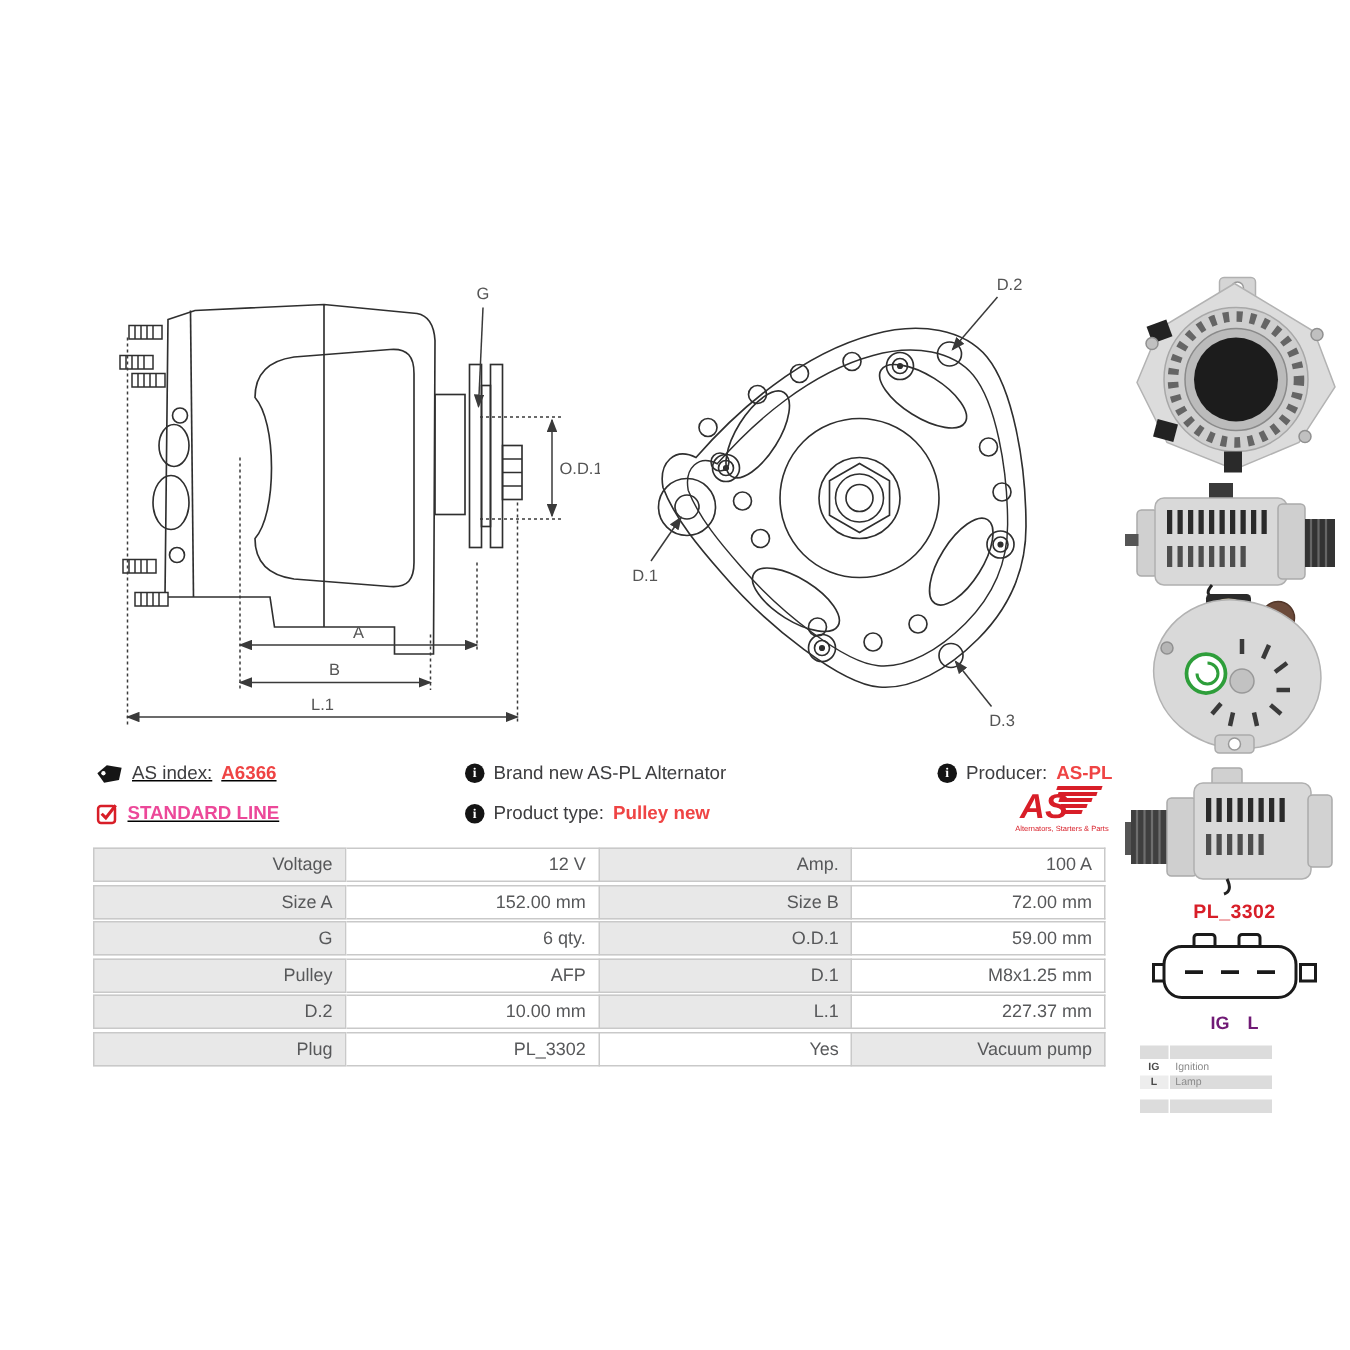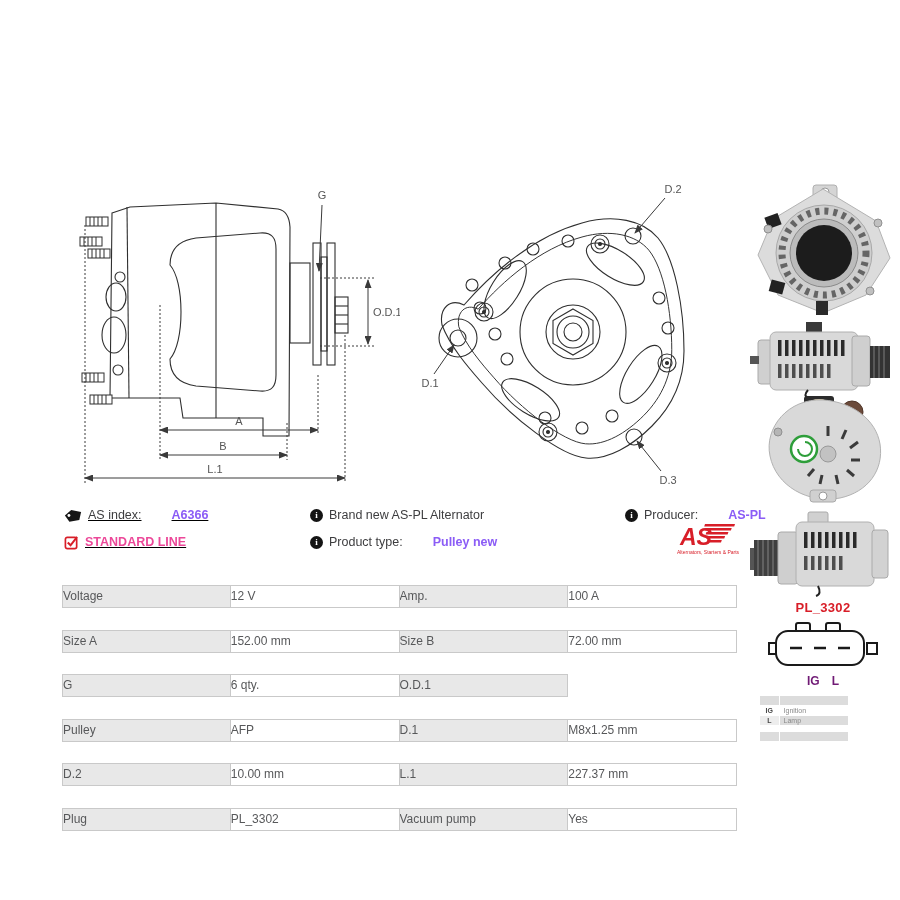--- a/index.html
+++ b/index.html
@@ -4,31 +4,31 @@
 <style>
   html,body{margin:0;padding:0;background:#fff;}
   .canvas{position:relative;width:900px;height:900px;background:#fff;overflow:hidden;
           font-family:"Liberation Sans", sans-serif;}
   .abs{position:absolute;}
 
   
   .info-line{display:flex;align-items:center;gap:6px;height:16px;margin-bottom:11px;
              font-size:12.5px;color:#3d3d3f;white-space:nowrap;}
   .info-line .lbl-txt{color:#3d3d3f;}
-  .info-line .val-txt{font-weight:bold;color:#8b5cf6;margin-left:24px;}
+  .info-line .val-txt{font-weight:bold;color:#ef4444;}
   .red-line{color:#ec4899;font-weight:bold;}
   .info-icon{width:13px;height:13px;border-radius:50%;background:#141414;color:#fff;
              display:inline-flex;align-items:center;justify-content:center;
              font:bold 9px "Liberation Serif", serif;flex:0 0 13px;}
 
   
   .spec-table{position:absolute;left:62px;top:565px;width:675px;}
   .spec-row{display:grid;grid-template-columns:repeat(4,1fr);margin-bottom:1.5px;}
-  .cell{height:21px;line-height:21px;border:1px solid #c9c9c9;text-align:left;
-        padding-right:8px;font-size:12px;color:#57585a;overflow:hidden;margin-top:20px;}
+  .cell{height:21px;line-height:21px;border:1px solid #c9c9c9;text-align:right;
+        padding-right:8px;font-size:12px;color:#57585a;overflow:hidden;}
   .cell + .cell{border-left:none;}
   .cell.lbl{background:#e8e8e8;}
   .cell.val{background:#fff;}
 
   
   .plug-block{position:absolute;left:748px;top:600px;width:150px;text-align:center;}
   .plug-title{font-size:13px;font-weight:bold;color:#d81e28;letter-spacing:.3px;}
   .pin-labels{font-size:12px;font-weight:bold;color:#701a75;margin-top:1px;}
   .pin-labels span{margin:0 6px;}
   .legend{width:88px;margin:8px 0 0 12px;text-align:left;}
@@ -355,38 +355,39 @@
     <div class="spec-row">
       <div class="cell lbl">Size A</div>
       <div class="cell val">152.00 mm</div>
       <div class="cell lbl">Size B</div>
       <div class="cell val">72.00 mm</div>
     </div>
     <div class="spec-row">
       <div class="cell lbl">G</div>
       <div class="cell val">6 qty.</div>
       <div class="cell lbl">O.D.1</div>
+      <div class="cell val">59.00 mm</div>
     </div>
     <div class="spec-row">
       <div class="cell lbl">Pulley</div>
       <div class="cell val">AFP</div>
       <div class="cell lbl">D.1</div>
       <div class="cell val">M8x1.25 mm</div>
     </div>
     <div class="spec-row">
       <div class="cell lbl">D.2</div>
       <div class="cell val">10.00 mm</div>
       <div class="cell lbl">L.1</div>
       <div class="cell val">227.37 mm</div>
     </div>
     <div class="spec-row">
       <div class="cell lbl">Plug</div>
       <div class="cell val">PL_3302</div>
+      <div class="cell val">Yes</div>
       <div class="cell lbl">Vacuum pump</div>
-      <div class="cell val">Yes</div>
     </div>
   </div>
 
   <div class="plug-block">
     <div class="plug-title">PL_3302</div>
     <svg width="110" height="50" viewBox="0 0 110 50" style="margin-top:4px">
       <g fill="#fff" stroke="#1a1a1a" stroke-width="2">
         <rect x="28" y="4" width="14" height="12" rx="2"></rect>
         <rect x="58" y="4" width="14" height="12" rx="2"></rect>
         <rect x="1" y="24" width="10" height="11"></rect>

